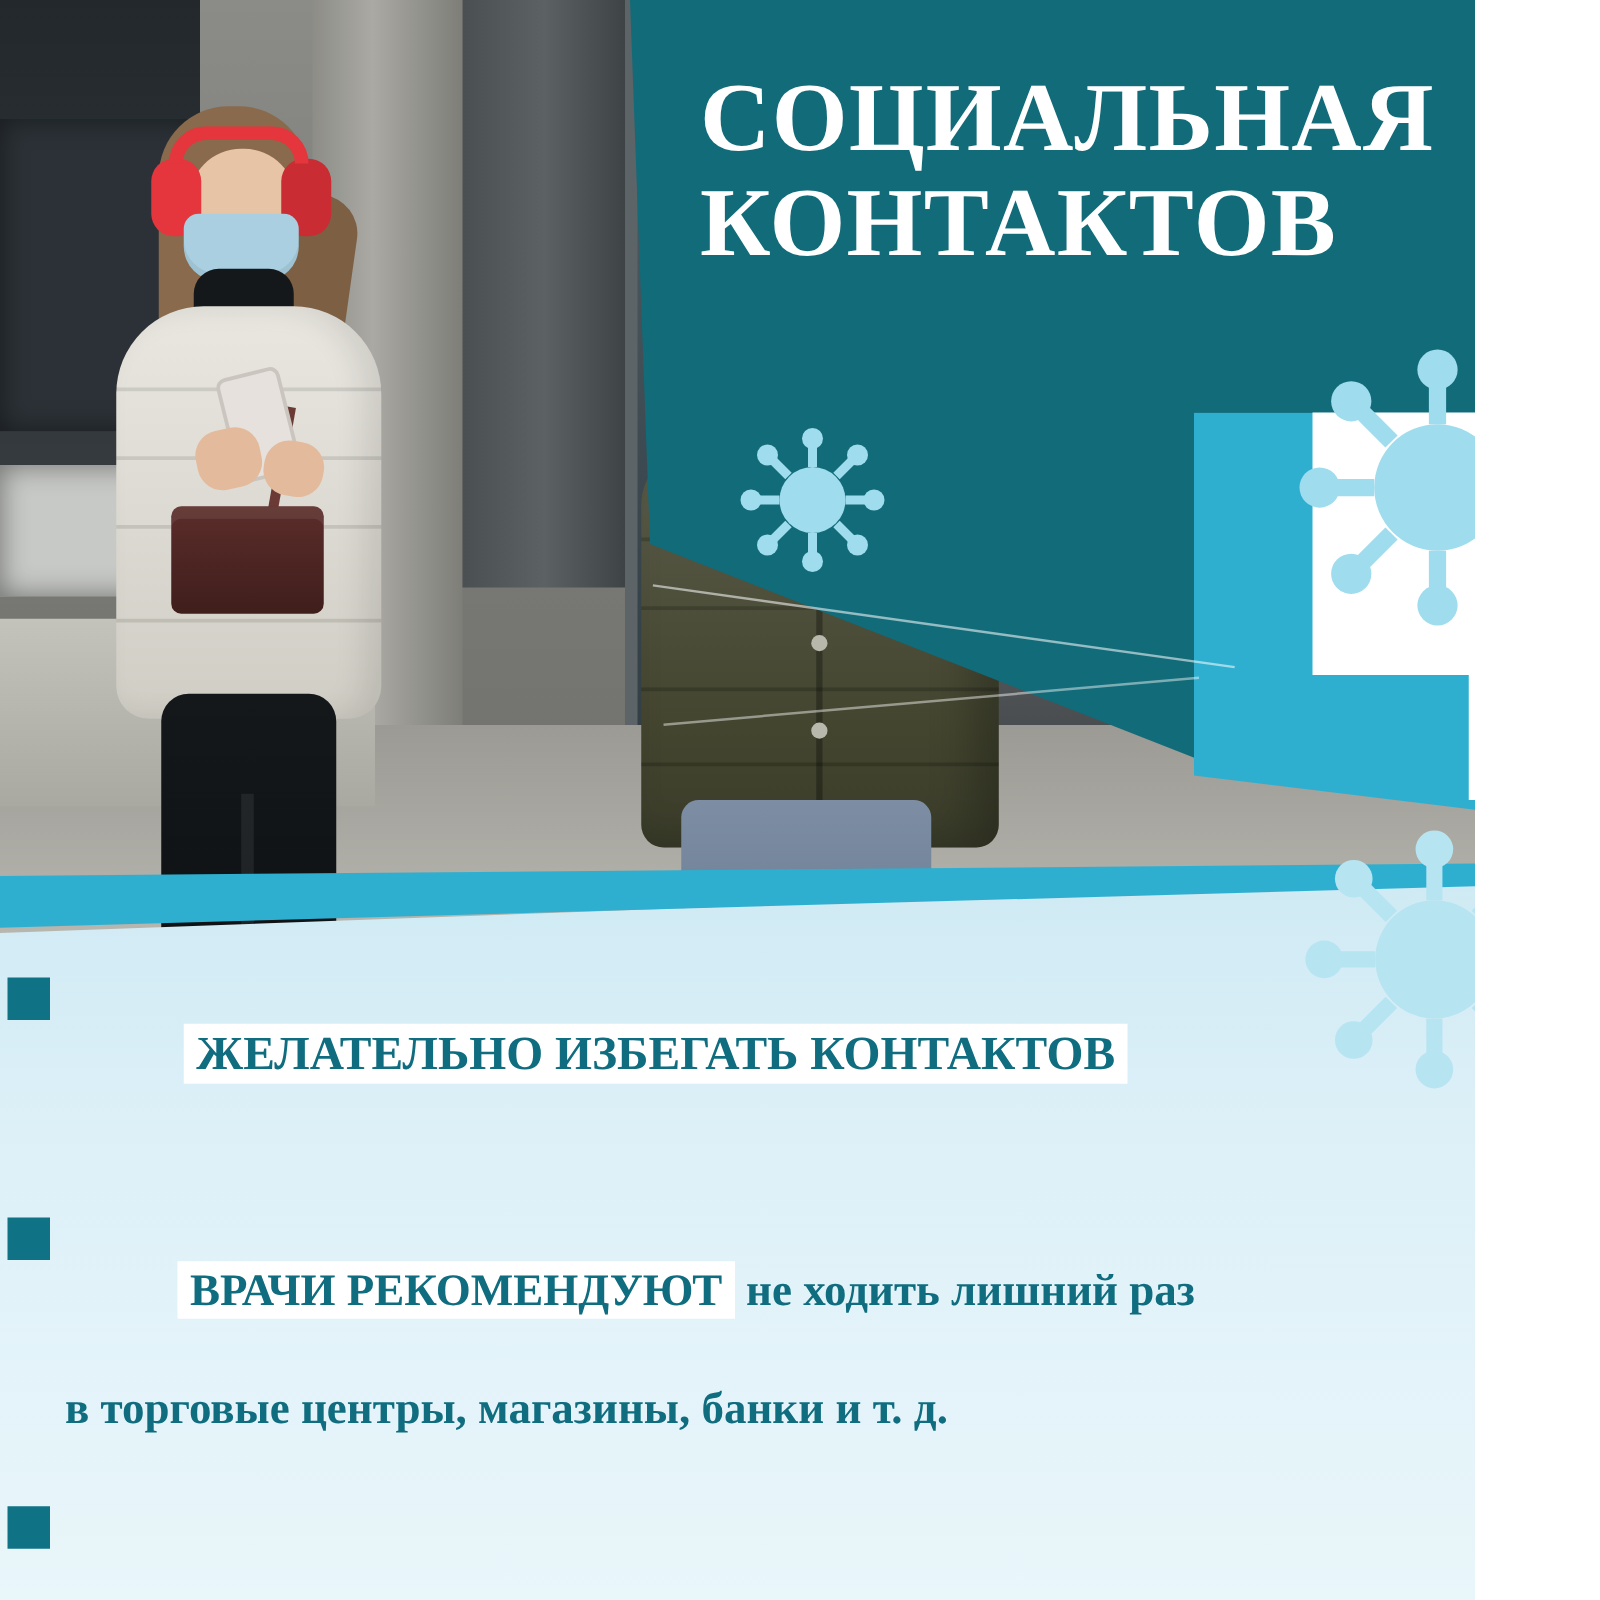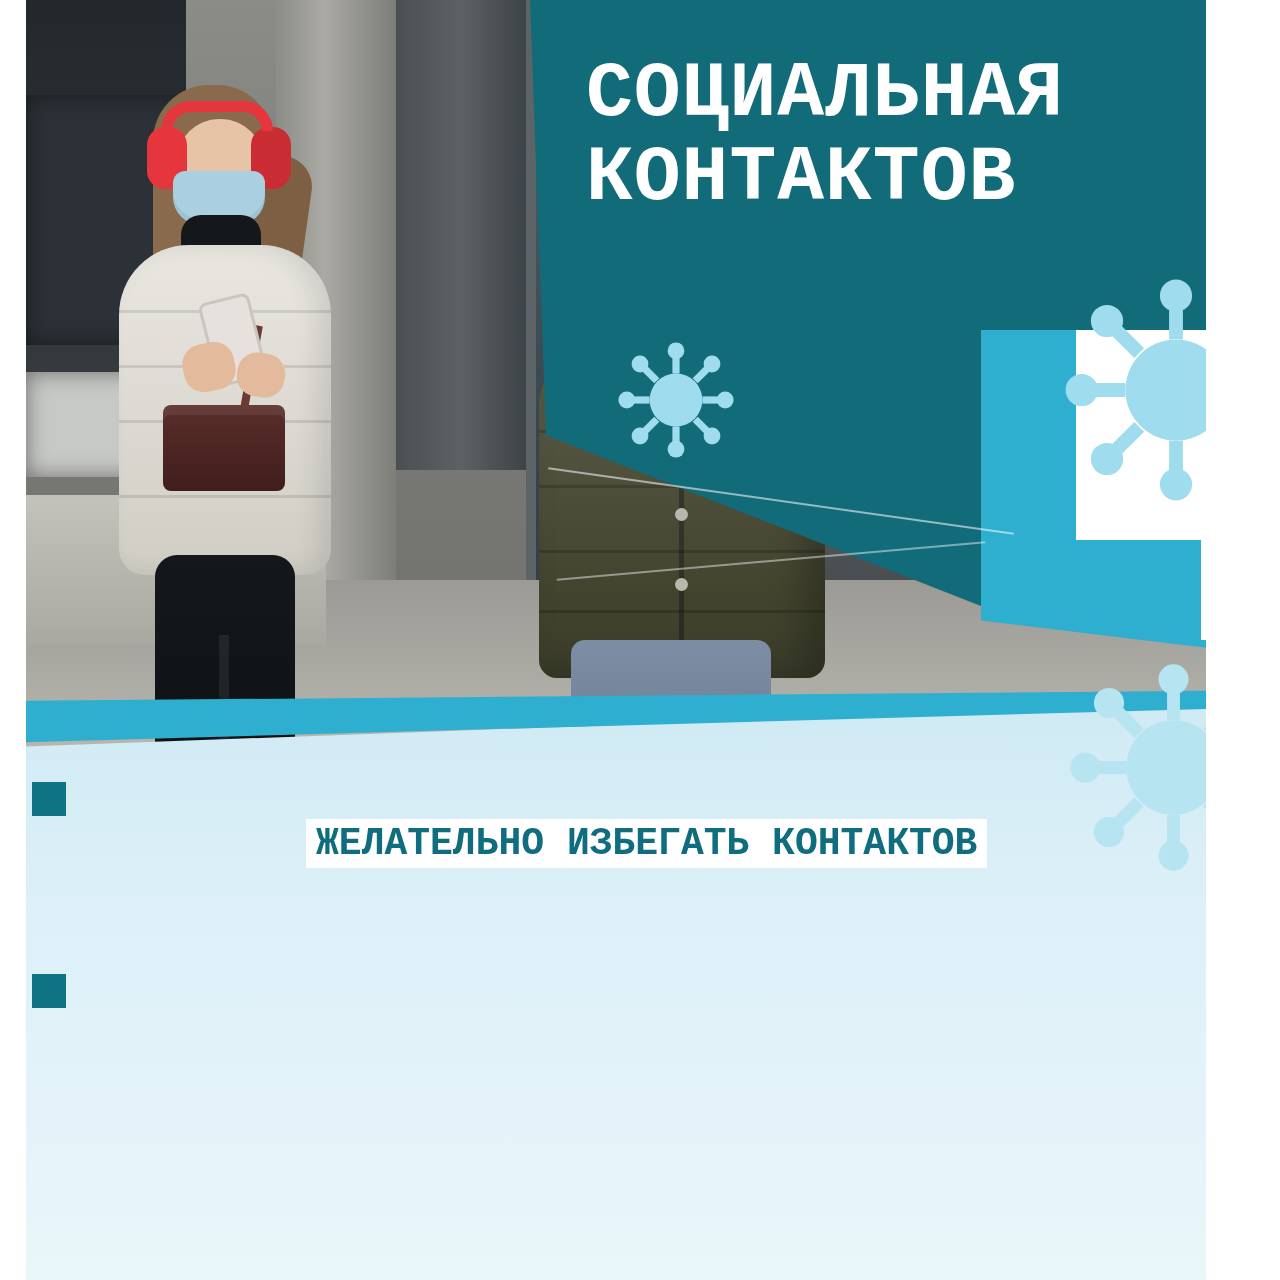--- a/index.html
+++ b/index.html
@@ -5,23 +5,22 @@
   html, body {
     margin: 0;
     padding: 0;
     background: #ffffff;
   }
   #poster {
     position: relative;
     width: 1180px;
     height: 1280px;
     overflow: hidden;
-    font-family: Liberation Mono, monospace;
+    font-family: Liberation Serif, serif;
     background: #dff0f7;
-    margin-left: 26px;
   }
 
   
   .photo {
     position: absolute;
     left: 0; top: 0;
     width: 1280px;
     height: 760px;
     overflow: hidden;
     background: #6a6a68;
@@ -467,20 +466,29 @@
 
     <div class="tip tip1">
       <div class="bullet"></div>
       <div class="tip-lines">
         <div class="line">
           <span class="hl">ЖЕЛАТЕЛЬНО ИЗБЕГАТЬ КОНТАКТОВ</span>
         </div>
       </div>
     </div>
 
+    <div class="tip tip2">
+      <div class="bullet"></div>
+      <div class="tip-lines">
+        <div class="line">
+          <span class="hl">ВРАЧИ РЕКОМЕНДУЮТ</span><span class="reg"> не ходить лишний раз</span>
+        </div>
+        <div class="line reg">в торговые центры, магазины, банки и т. д.</div>
+      </div>
+    </div>
 
     <div class="tip tip3">
       <div class="bullet"></div>
       <div class="tip-lines">
         <div class="line">
           
         </div>
 
       </div>
     </div>

